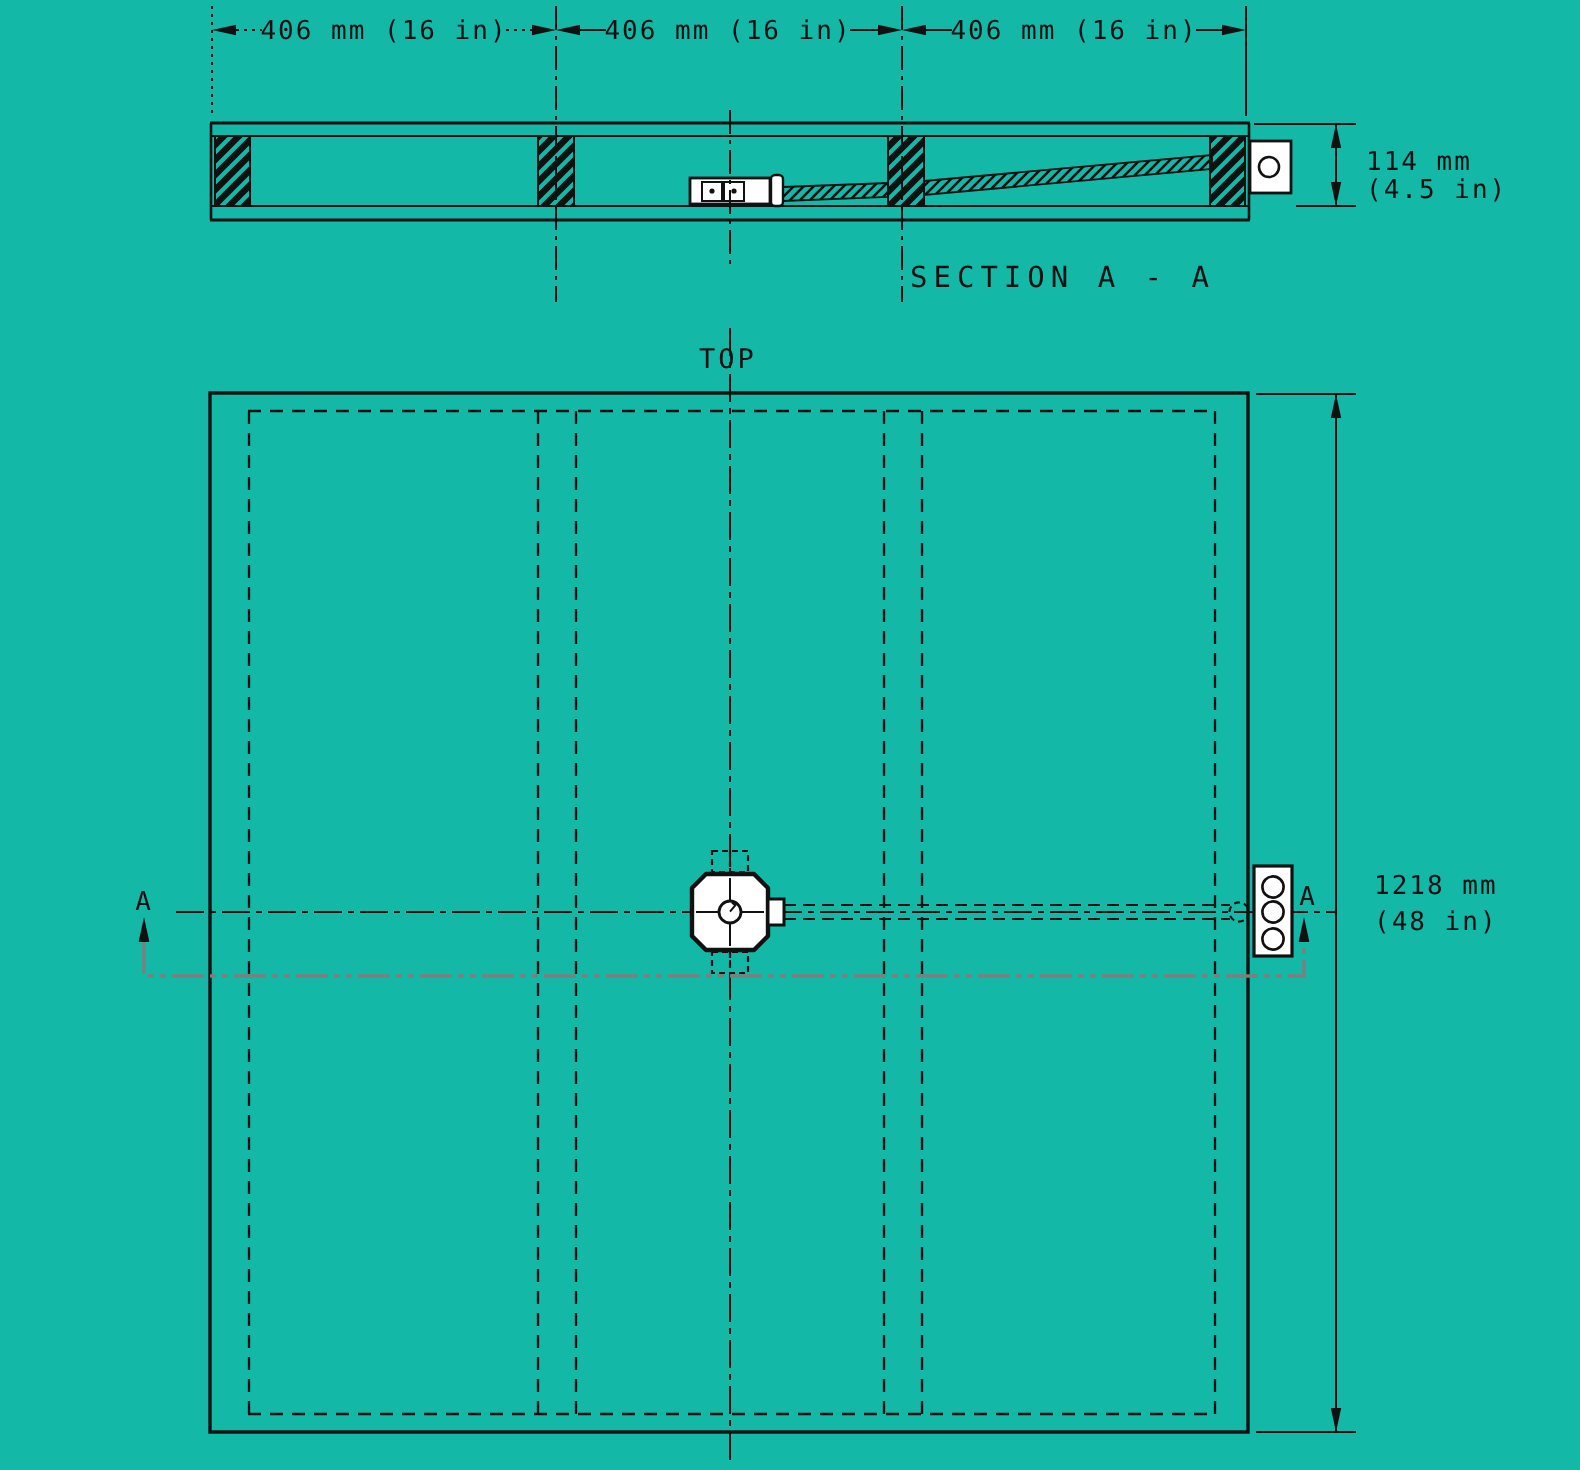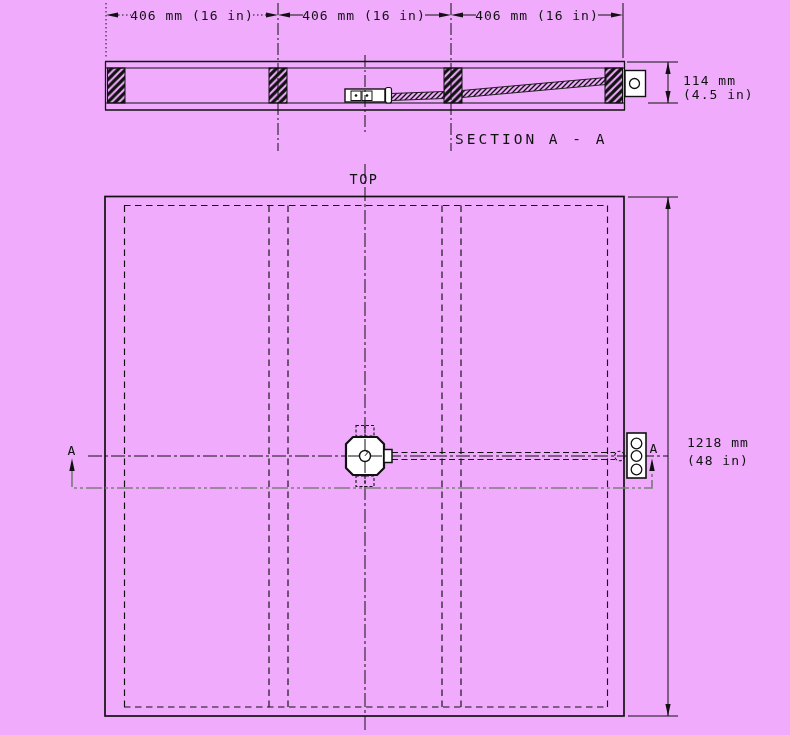--- a/index.html
+++ b/index.html
@@ -1,16 +1,16 @@
 <!DOCTYPE html>
 <html><head>
 <meta charset="utf-8">
 <style>
   html,body{margin:0;padding:0;background:#ffffff;}
-  .stage{position:relative;width:790px;height:735px;background:#f0abfc;overflow:hidden;}
+  .stage{position:relative;width:790px;height:735px;background:#14b8a6;overflow:hidden;}
   svg{display:block;}
   text{font-family:"DejaVu Sans Mono","Liberation Mono",monospace;fill:#111111;}
   .dim-text{font-size:13px;letter-spacing:1px;}
   .dim-text-side{font-size:13px;letter-spacing:1px;}
   .view-title{font-size:14.5px;letter-spacing:3px;}
   .top-title{font-size:13.5px;letter-spacing:1.5px;}
   .cut-label{font-size:13px;}
 </style>
 </head>
 <body>

